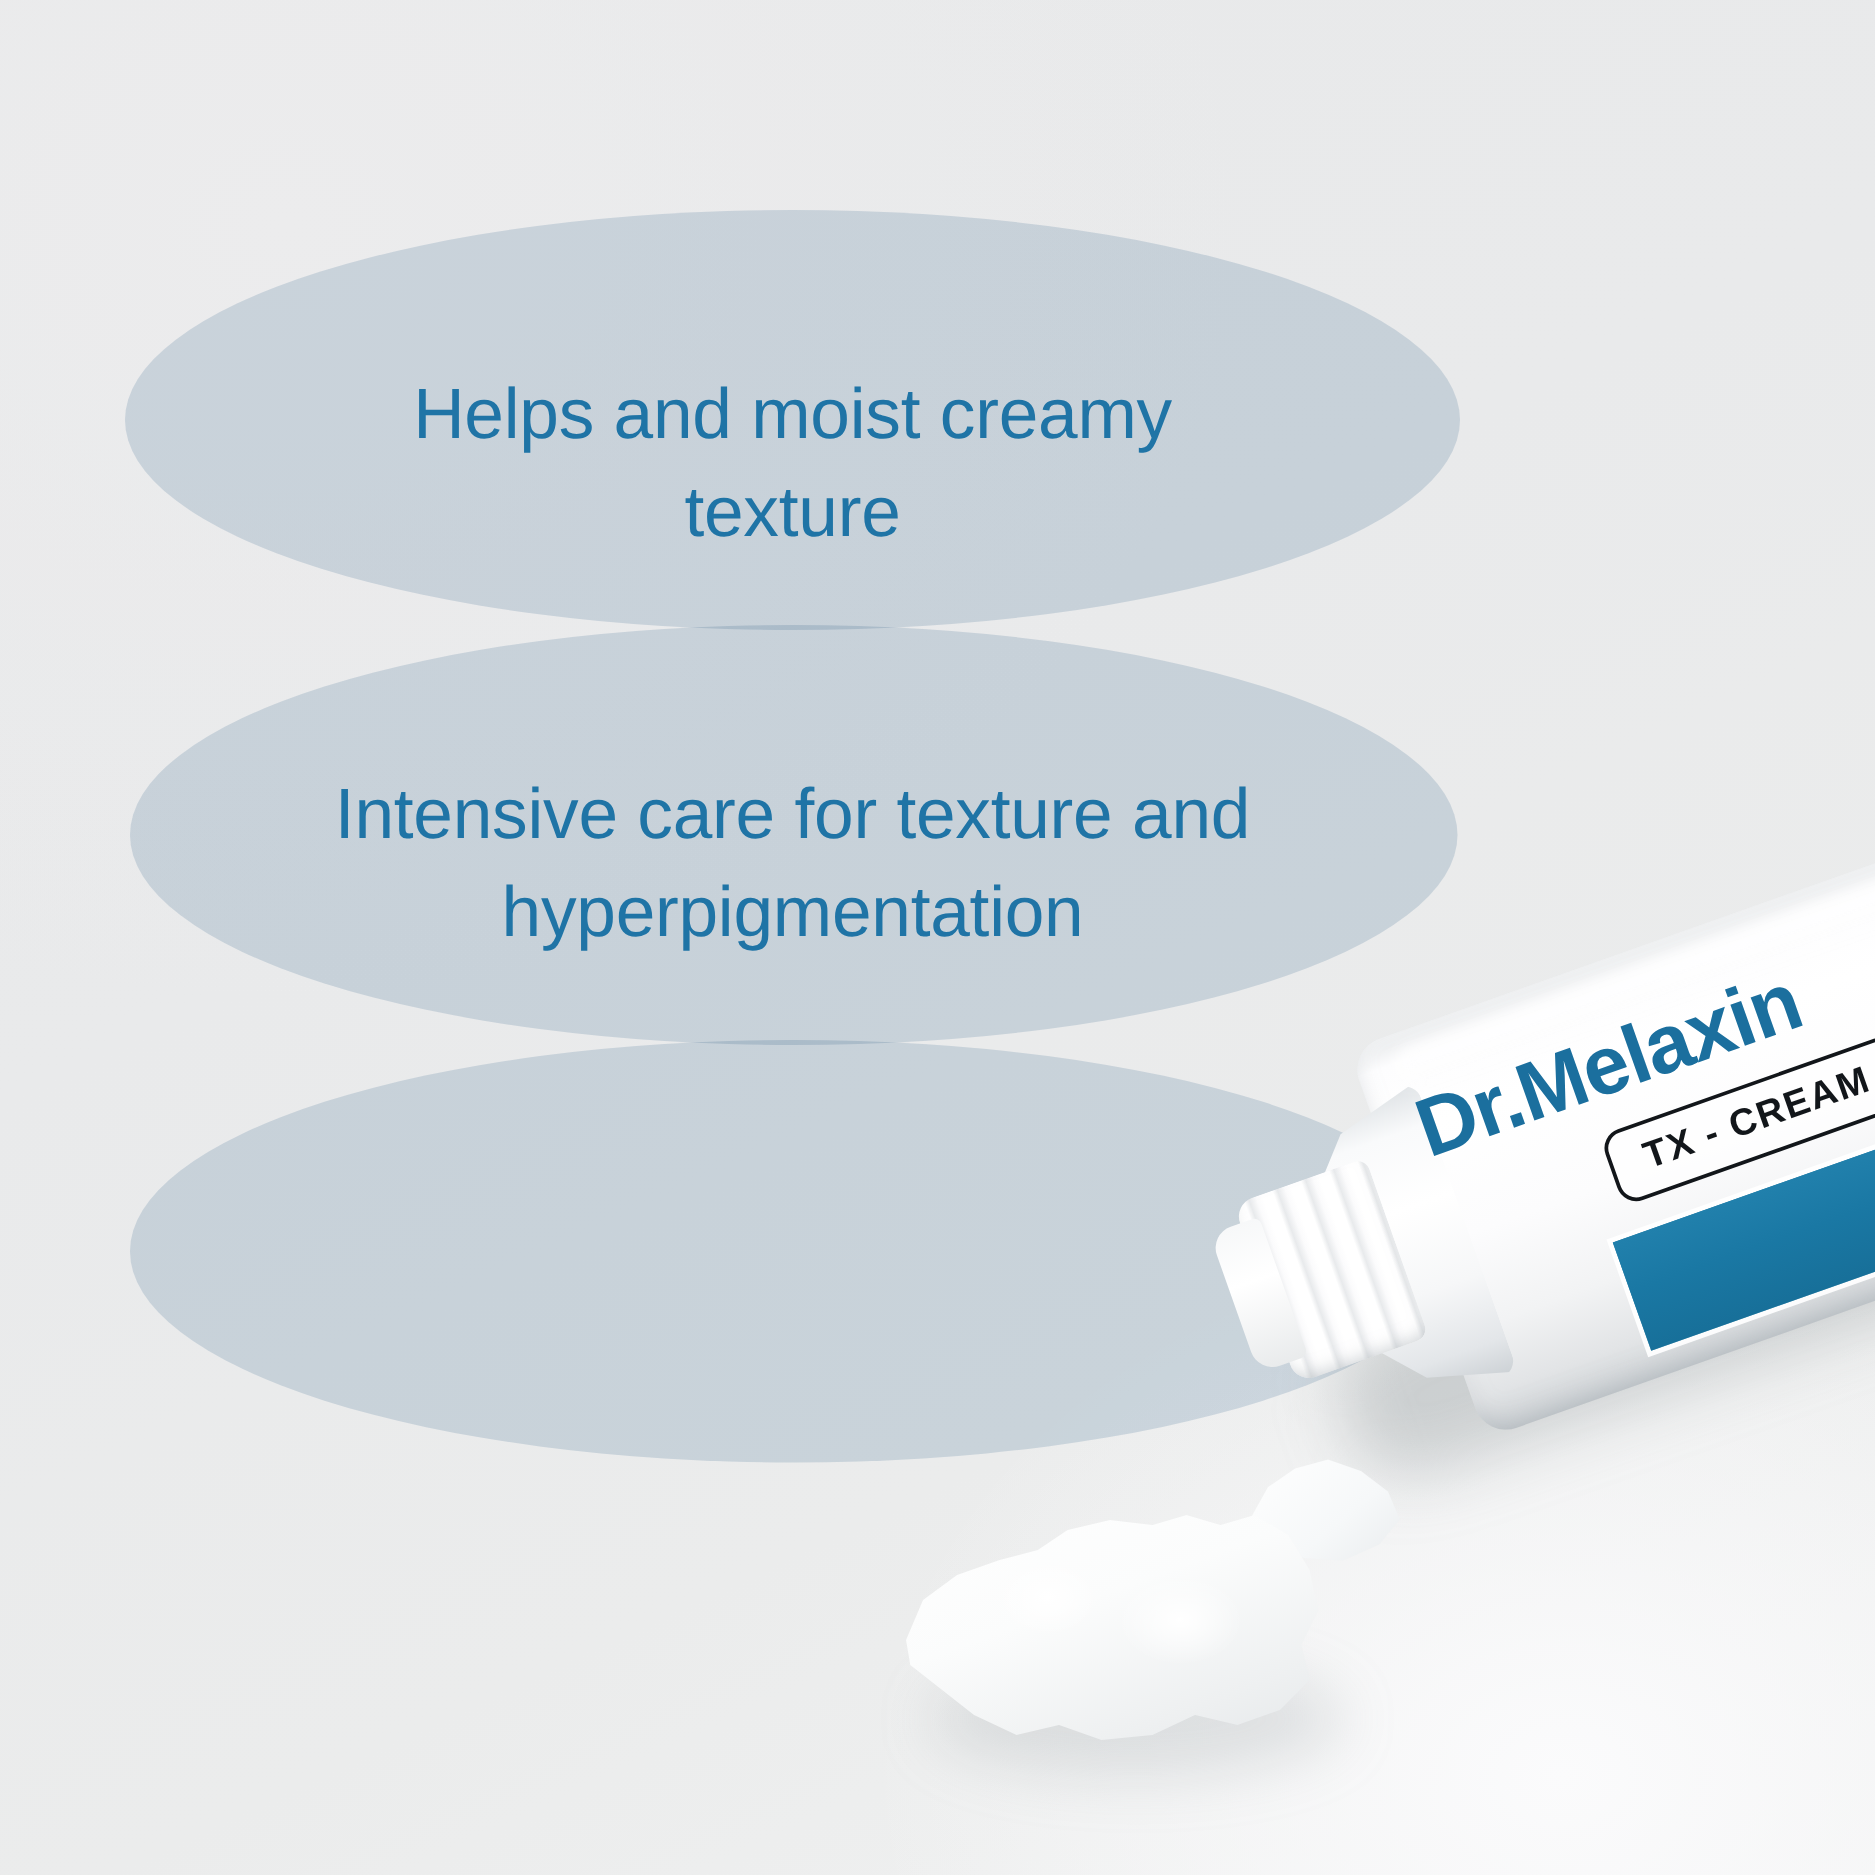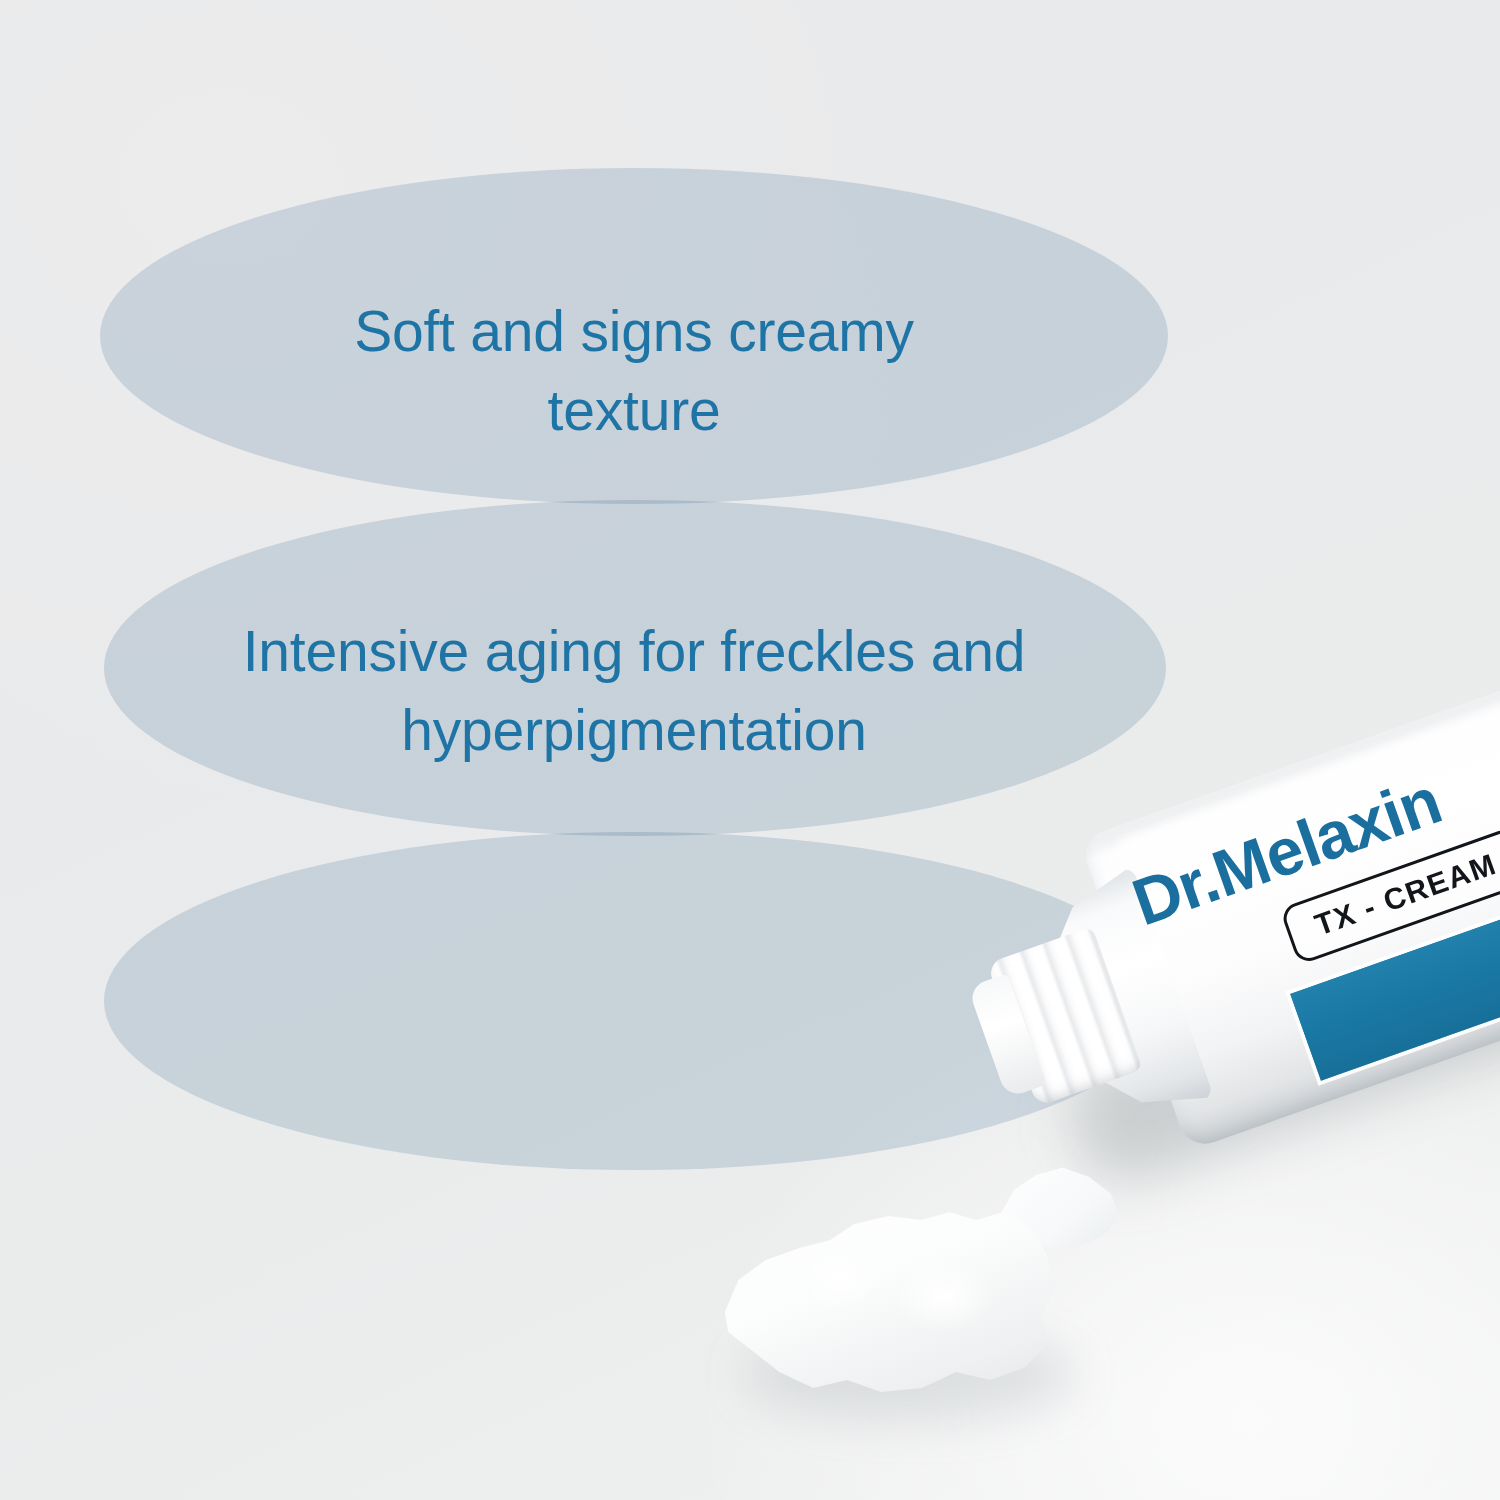--- a/index.html
+++ b/index.html
@@ -239,24 +239,24 @@
 <body>
 
 <div id="stage">
 
   <div class="ellipse-layer">
     <div class="ellipse" id="ellipse-1"></div>
     <div class="ellipse" id="ellipse-2"></div>
     <div class="ellipse" id="ellipse-3"></div>
   </div>
 
-  <div class="benefit" id="benefit-0">Soft and signs creamy
+  <div class="benefit" id="benefit-0">Helps and moist creamy
 texture</div>
 
-  <div class="benefit" id="benefit-1">Intensive aging for freckles and
+  <div class="benefit" id="benefit-1">Intensive care for texture and
 hyperpigmentation</div>
 
 
   <div id="cream-shadow"></div>
 
   <div id="tube-group">
     <div id="tube-shadow"></div>
     <div id="tube-body"></div>
 
     <div id="tube-shoulder"></div>

